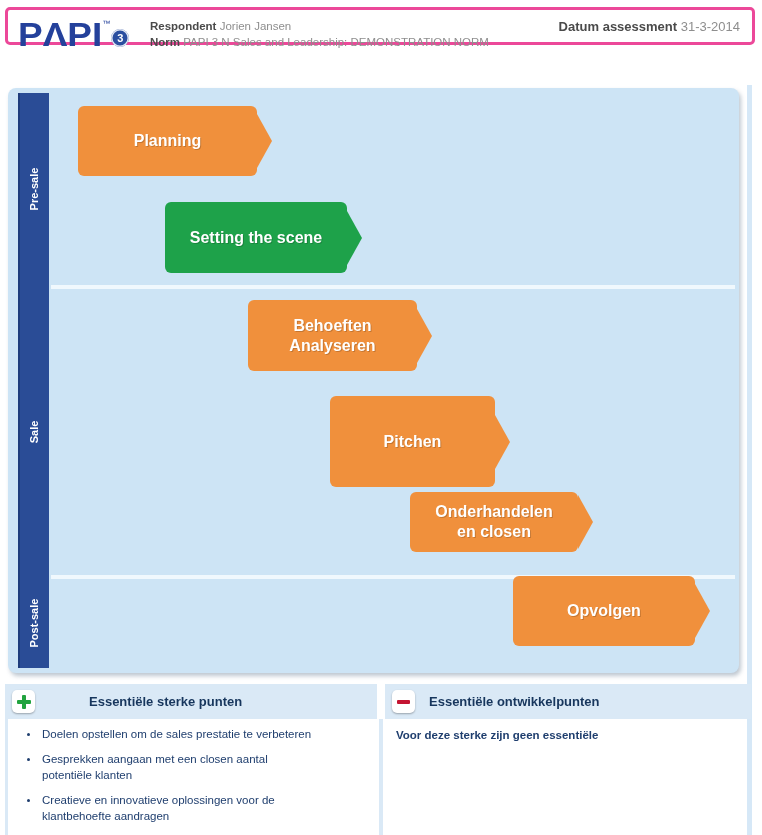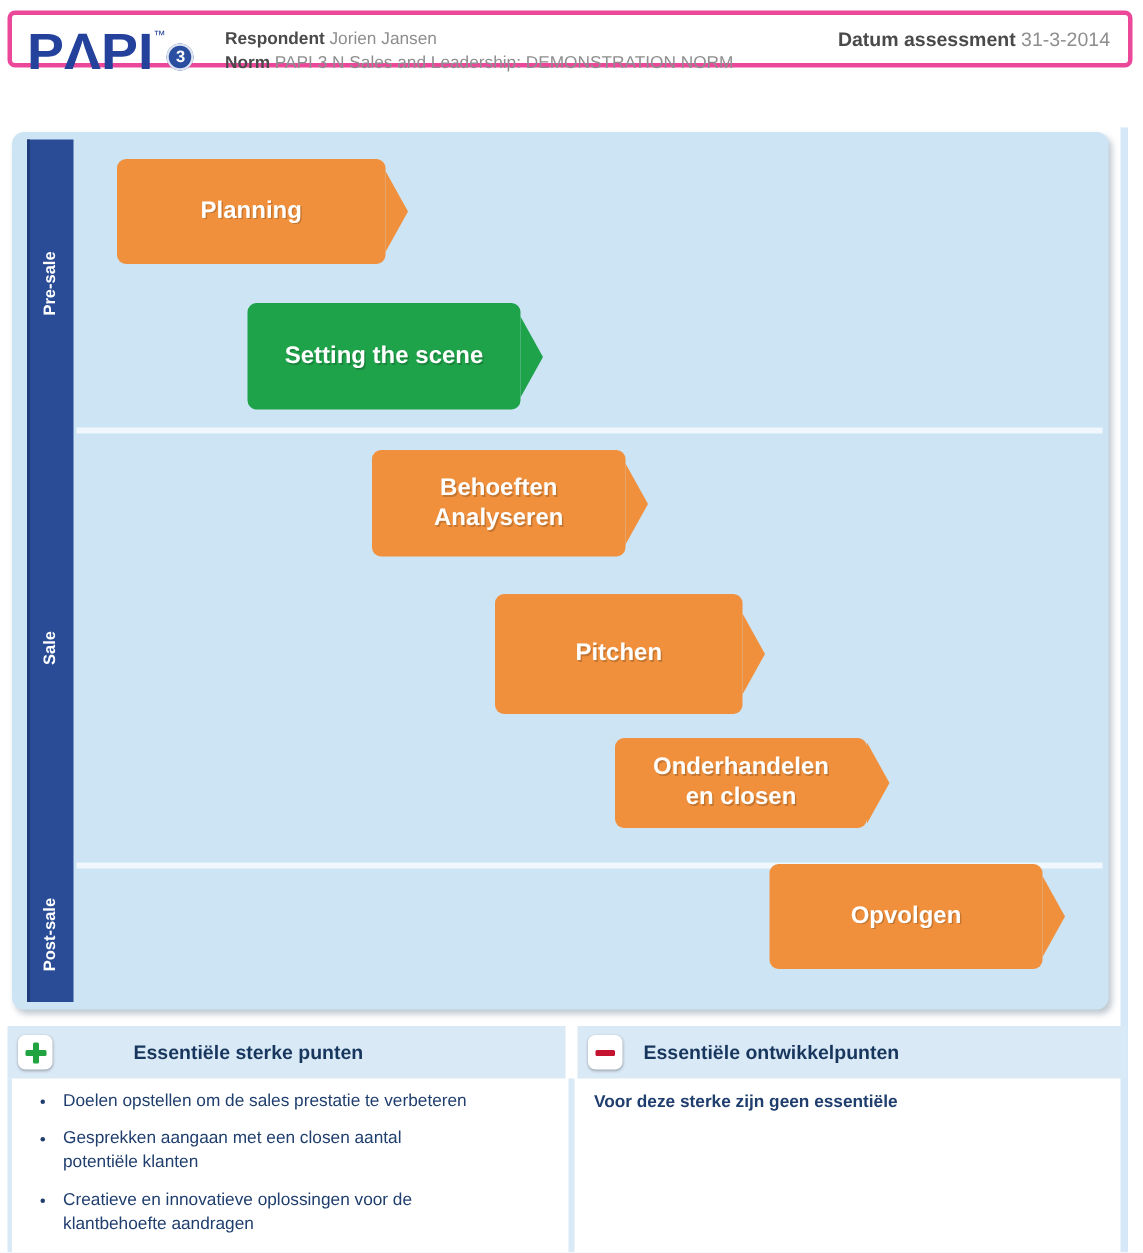--- a/index.html
+++ b/index.html
@@ -42,21 +42,21 @@
   .chevron .tip { position:absolute; right:-15px; top:50%; transform:translateY(-50%);
     width:0; height:0; border-top:27px solid transparent; border-bottom:27px solid transparent; }
   .orange { background:#F0903C; }
   .orange .tip { border-left:15px solid #F0903C; }
   .green { background:#1EA24A; }
   .green .tip { border-left:15px solid #1EA24A; }
 
   .st-1 { left:70px;  top:18px;  width:179px; height:70px; }
   .st-2 { left:157px; top:114px; width:182px; height:71px; }
   .st-3 { left:240px; top:212px; width:169px; height:71px; }
-  .st-4 { left:322px; top:308px; width:165px; height:80px; }
+  .st-4 { left:322px; top:308px; width:165px; height:91px; }
   .st-5 { left:402px; top:404px; width:168px; height:60px; }
   .st-6 { left:505px; top:488px; width:182px; height:70px; }
 
   
   .band { position:absolute; top:684px; height:35px; background:#DAE9F6; display:flex; align-items:center; }
   .band-left  { left:5px;   width:372px;gap:40px; }
   .band-right { left:385px; width:366px; }
   .sq-icon { width:23px; height:23px; background:#fff; border-radius:5px; margin-left:7px;
     box-shadow:0 1px 2px rgba(0,0,0,0.3); position:relative; flex:0 0 auto; }
   .plus-v { position:absolute; left:9.5px; top:4.5px; width:4px; height:14px; background:#21A33F; border-radius:1px; }

